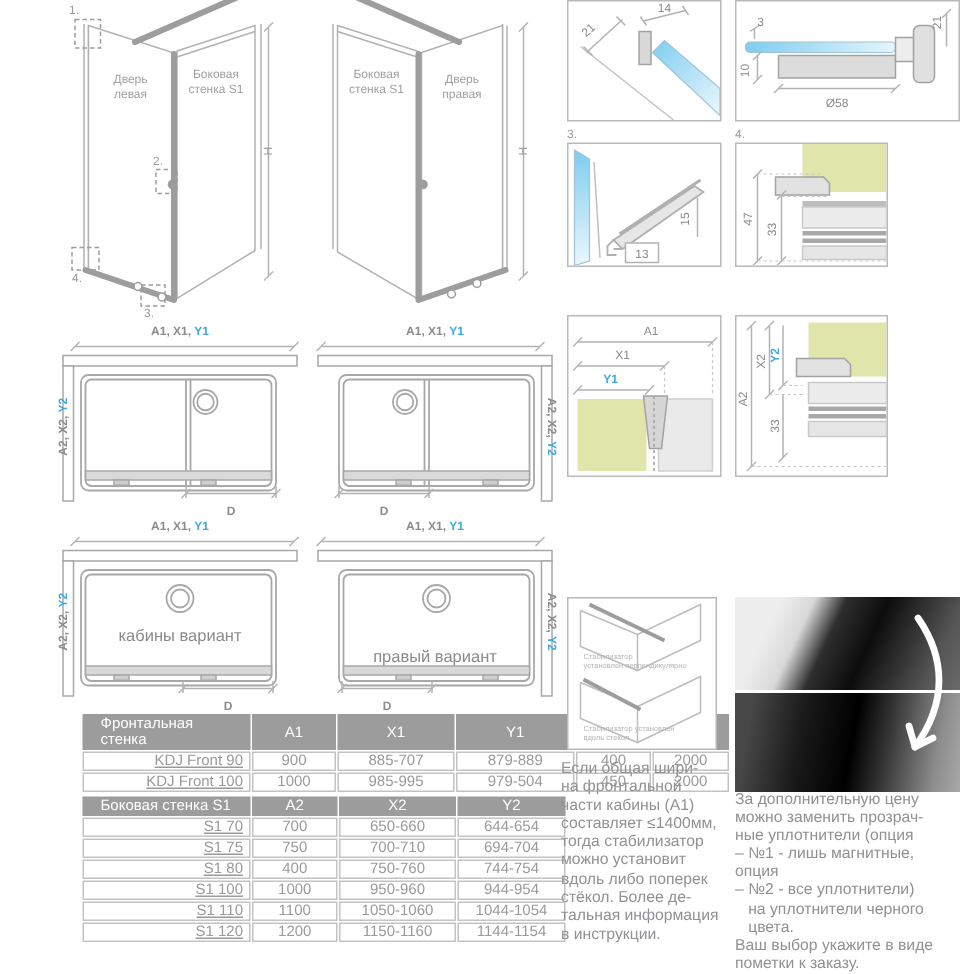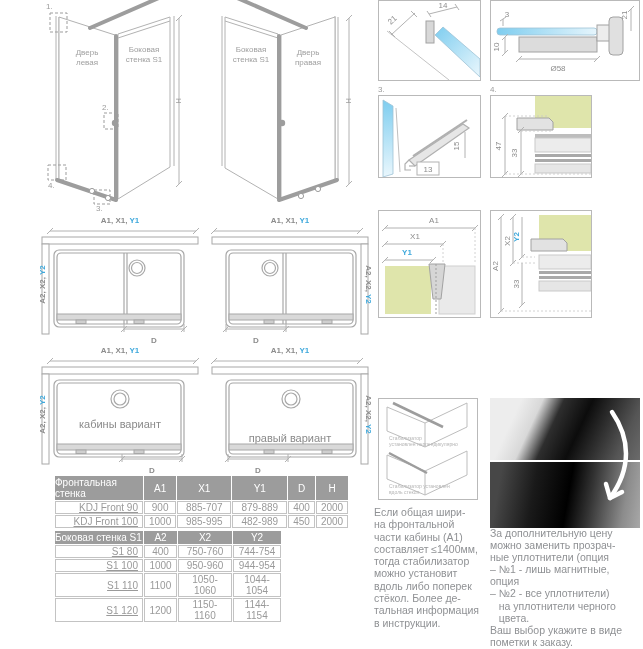--- a/index.html
+++ b/index.html
@@ -11,21 +11,21 @@
   .drawlbl{font-size:8px;line-height:9.5px;color:#a0a0a0;text-align:center;white-space:pre-wrap;}
   .marker{font-size:8px;color:#9b9b9b;}
   .rot{transform:rotate(-90deg);}
   .rotcw{transform:rotate(90deg);}
   .dimlbl{font-size:8px;font-weight:bold;color:#8c8c8c;text-align:center;white-space:nowrap;}
   .dimlbl .blue{color:#3fa9dc;}
   .variant{font-size:11px;color:#8a8a8a;text-align:center;}
   .panel{border:1px solid #b9b9b9;background:#fff;box-sizing:border-box;}
   
   table{border-collapse:separate;border-spacing:1.5px;color:#9a9a9a;}
-  th{background:#9c9c9c;color:#fff;font-weight:normal;font-size:10px;padding:1px 0;text-align:center;}
+  th{background:#9c9c9c;color:#fff;font-weight:normal;font-size:10px;padding:1px 12px;text-align:center;}
   th.nm{text-align:left;}
   td{border:1px solid #c3c3c3;background:#fff;font-size:10px;padding:0 4px;text-align:center;height:11px;}
   td.nm{text-align:right;text-decoration:underline;}
   .notebox{border:1px solid #b9b9b9;box-sizing:border-box;color:#8f9194;font-size:10.5px;
            line-height:12.4px;padding:5px 8px;white-space:pre-wrap;}
   .bodytext{color:#8f9194;font-size:10.5px;white-space:pre-wrap;}
   .stabcap{font-size:5px;line-height:6px;color:#b5b5b5;white-space:pre-wrap;}
   .photo{position:absolute;left:0;width:150px;}
   .ph1{top:0;height:62px;background:linear-gradient(115deg,#ededed 18%,#d8d8d8 30%,#2e2e2e 42%,#0c0c0c 58%,#2b2b2b 70%,#555 86%,#6b6b6b 100%);}
   .ph2{top:64px;height:66px;background:linear-gradient(100deg,#474747 8%,#1a1a1a 30%,#000 52%,#333 66%,#8c8c8c 88%,#a8a8a8 100%);}
@@ -268,35 +268,47 @@
       <td>900</td>
       <td>885-707</td>
       <td>879-889</td>
       <td>400</td>
       <td>2000</td>
     </tr>
     <tr>
       <td class="nm">KDJ Front 100</td>
       <td>1000</td>
       <td>985-995</td>
-      <td>482-989</td>
+      <td>979-504</td>
       <td>450</td>
       <td>2000</td>
     </tr>
   </tbody>
     </table>
 
   <table class="abs" style="left:54px;top:530px;">
     <tbody>
         <tr>
       <th class="nm" style="width:88px;">Боковая стенка S1</th>
       <th style="width:33px;">A2</th>
       <th style="width:54px;">X2</th>
       <th style="width:48px;">Y2</th>
     </tr>
+    <tr>
+          <td class="nm">S1 70</td>
+          <td>700</td>
+          <td>650-660</td>
+          <td>644-654</td>
+        </tr>
+    <tr>
+          <td class="nm">S1 75</td>
+          <td>750</td>
+          <td>700-710</td>
+          <td>694-704</td>
+        </tr>
     <tr>
           <td class="nm">S1 80</td>
           <td>400</td>
           <td>750-760</td>
           <td>744-754</td>
         </tr>
     <tr>
           <td class="nm">S1 100</td>
           <td>1000</td>
           <td>950-960</td>

